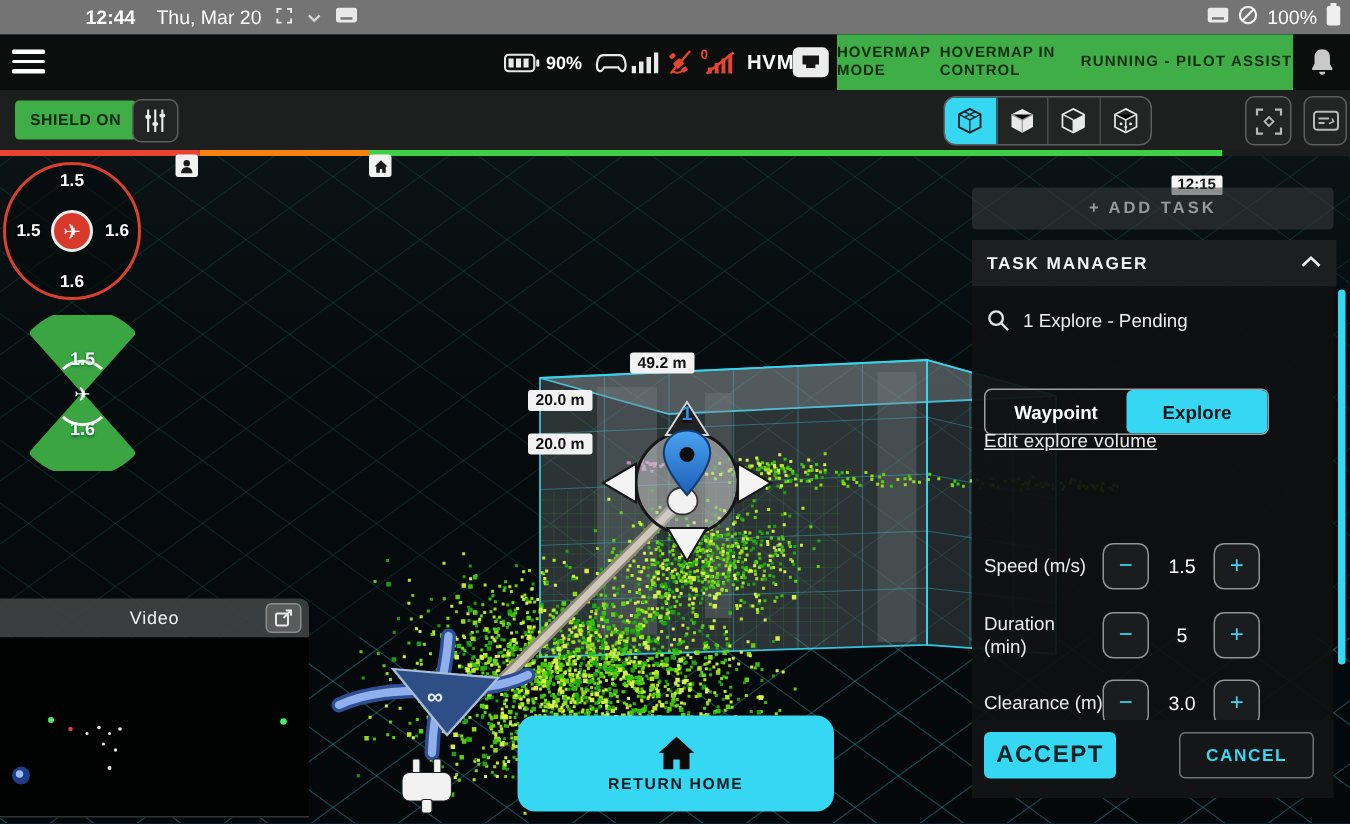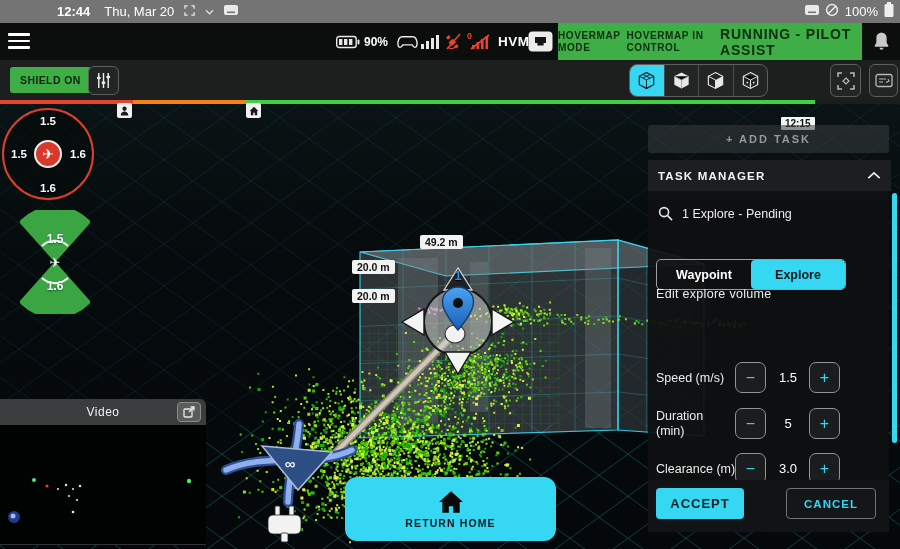--- a/index.html
+++ b/index.html
@@ -17,21 +17,21 @@
   .pct{font-size:13px;color:#fff;}
 
   
   .app-bar{position:absolute;left:0;top:23px;width:900px;height:37px;background:#0c0d0d;}
   .burger{position:absolute;left:8px;top:8px;width:22px;height:20px;display:flex;flex-direction:column;justify-content:space-between;padding:2px 0;cursor:pointer;}
   .burger span{display:block;height:2.6px;background:#fff;border-radius:1px;}
   .statgrp{position:absolute;top:0;height:37px;display:flex;align-items:center;color:#fff;}
   .hvm{font-weight:800;font-size:13.5px;color:#fff;letter-spacing:.5px;}
   .banner{position:absolute;left:558px;top:0;width:304px;height:37px;background:#3fae46;display:flex;color:#0e2d10;}
   .banner .bl{width:162px;display:flex;flex-direction:row;align-items:center;justify-content:center;font-weight:800;font-size:10px;letter-spacing:.6px;line-height:12px;}
-  .banner .br{flex:1;display:flex;align-items:center;justify-content:center;font-weight:800;font-size:14px;letter-spacing:.8px;}
+  .banner .br{flex:1;display:flex;align-items:center;justify-content:center;font-weight:800;font-size:10px;letter-spacing:.8px;}
   .bellbox{position:absolute;left:862px;top:0;width:38px;height:37px;display:flex;align-items:center;justify-content:center;background:#0c0d0d;cursor:pointer;}
 
   
   .toolbar{position:absolute;left:0;top:60px;width:900px;height:40px;background:#1d1e1e;}
   .shield{position:absolute;left:10px;top:7px;height:26px;padding:0 10px;background:var(--green,#3fae46);
     border:none;border-radius:3px;font-weight:800;font-size:10.5px;color:#0a260c;letter-spacing:.4px;cursor:pointer;}
   .icbtn{position:absolute;background:#232424;border:1.4px solid #5d5f5f;border-radius:6px;display:flex;align-items:center;justify-content:center;cursor:pointer;}
   .cubegrp{position:absolute;left:629px;top:4px;width:139px;height:33px;border:1.4px solid #5d5f5f;border-radius:8px;display:flex;overflow:hidden;background:#232424;}
   .cubegrp .cell{flex:1;display:flex;align-items:center;justify-content:center;border-right:1px solid #4a4c4c;cursor:pointer;}
   .cubegrp .cell:last-child{border-right:none;}
@@ -70,28 +70,28 @@
   
   .addtask{position:absolute;left:648px;top:125px;width:241px;height:28px;background:rgba(56,62,64,.55);
     border:none;border-radius:3px;color:#969a9c;font-size:11px;font-weight:700;letter-spacing:2px;cursor:pointer;}
   .tm-head{position:absolute;left:648px;top:160px;width:243px;height:31px;background:#1c1e1f;display:flex;align-items:center;padding:0 10px;color:#f2f2f2;font-size:11.5px;font-weight:800;letter-spacing:1.2px;cursor:pointer;}
   .tm-head .chev{margin-left:auto;}
   .tm-body{position:absolute;left:648px;top:191px;width:241px;height:341px;background:rgba(15,16,17,.93);}
   .srow{position:absolute;left:10px;top:15px;display:flex;align-items:center;gap:9px;color:#ececec;font-size:12.5px;}
   .seg{position:absolute;left:8px;width:190px;height:31px;border:1px solid #9aa0a2;border-radius:5px;display:flex;overflow:hidden;}
   .seg .opt{flex:1;display:flex;align-items:center;justify-content:center;font-size:12.5px;font-weight:700;color:#fff;cursor:pointer;background:transparent;border:none;}
   .seg .opt.sel{background:var(--accent,#35d7f2);color:#05161a;border-radius:4px;}
-  .plabel{position:absolute;left:8px;color:#ececec;font-size:12.5px;letter-spacing:.3px;}
+  .plabel{position:absolute;left:8px;color:#ececec;font-size:12.5px;letter-spacing:.3px;text-decoration:underline;}
   .steprow{position:absolute;left:0;width:241px;height:34px;}
   .steprow .slabel{position:absolute;left:8px;top:50%;transform:translateY(-50%);color:#ececec;font-size:12.5px;line-height:15px;}
   .step-btn{position:absolute;top:1px;width:31px;height:31px;background:#1a1c1d;border:1.3px solid #8f9496;border-radius:7px;color:var(--accent,#35d7f2);font-size:16px;line-height:1;cursor:pointer;display:flex;align-items:center;justify-content:center;}
   .sminus{left:87px;} .splus{left:161px;}
   .sval{position:absolute;left:120px;top:0;width:40px;height:33px;display:flex;align-items:center;justify-content:center;color:#fff;font-size:13px;}
   .tm-foot{position:absolute;left:0;top:289px;width:241px;height:52px;background:#121314;z-index:5;}
-  .accept{position:absolute;left:8px;top:8px;width:88px;height:31px;background:var(--accent,#35d7f2);border:none;border-radius:4px;color:#062227;font-size:13px;font-weight:800;letter-spacing:1px;cursor:pointer;}
+  .accept{position:absolute;left:8px;top:8px;width:88px;height:31px;background:var(--accent,#35d7f2);border:none;border-radius:4px;color:#062227;font-size:16px;font-weight:800;letter-spacing:1px;cursor:pointer;}
   .cancel{position:absolute;left:138px;top:8px;width:90px;height:31px;background:#151617;border:1.3px solid #6f7375;border-radius:4px;color:var(--accent,#35d7f2);font-size:11.5px;font-weight:800;letter-spacing:1px;cursor:pointer;}
   .vscroll{position:absolute;left:892px;top:193px;width:5px;height:250px;background:var(--accent,#35d7f2);border-radius:3px;cursor:pointer;}
 </style>
 </head>
 <body>
 
 <div class="screen">
 
   <div class="android-bar">
     <span class="time">12:44</span>

